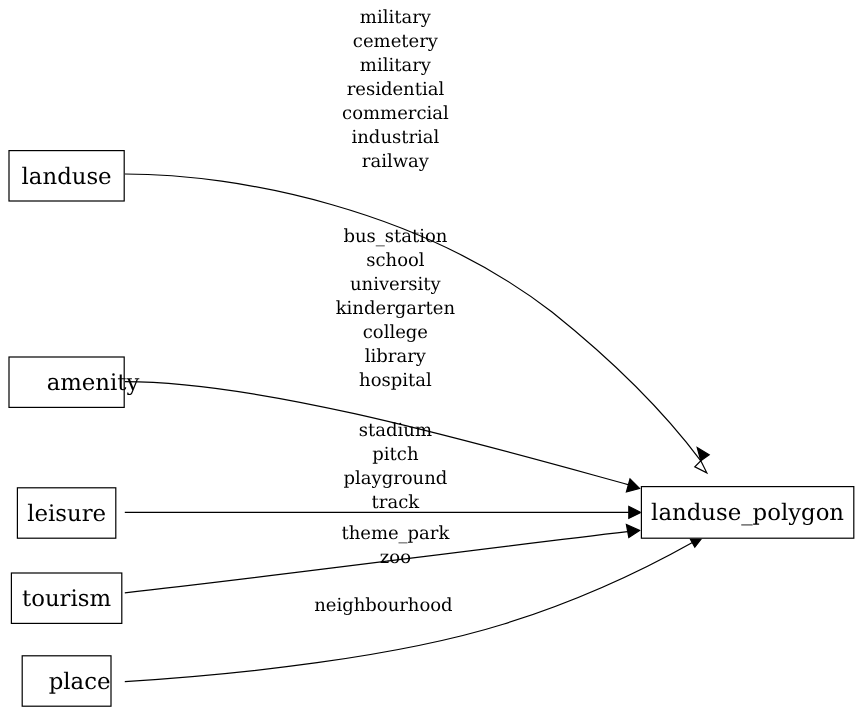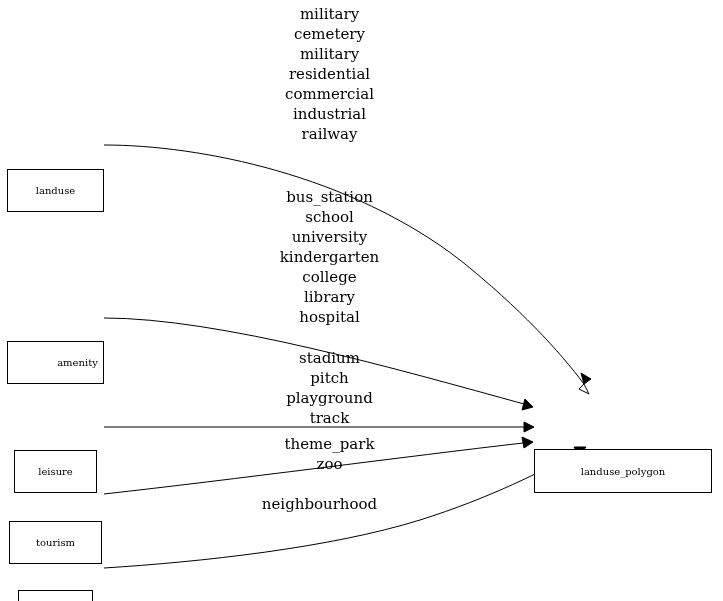--- a/index.html
+++ b/index.html
@@ -16,24 +16,23 @@
     overflow: hidden;
   }
   .node {
     position: absolute;
     border: 1px solid #000000;
     background: #ffffff;
     box-sizing: border-box;
     display: flex;
     align-items: center;
     justify-content: center;
-    font-size: 10px;
+    font-size: 19px;
     color: #000000;
     white-space: nowrap;
-    margin-top: 44px;
   }
   .label-group {
     position: absolute;
     text-align: center;
     font-size: 15px;
     line-height: 20px;
     color: #000000;
     white-space: nowrap;
   }
   .label-group div {

